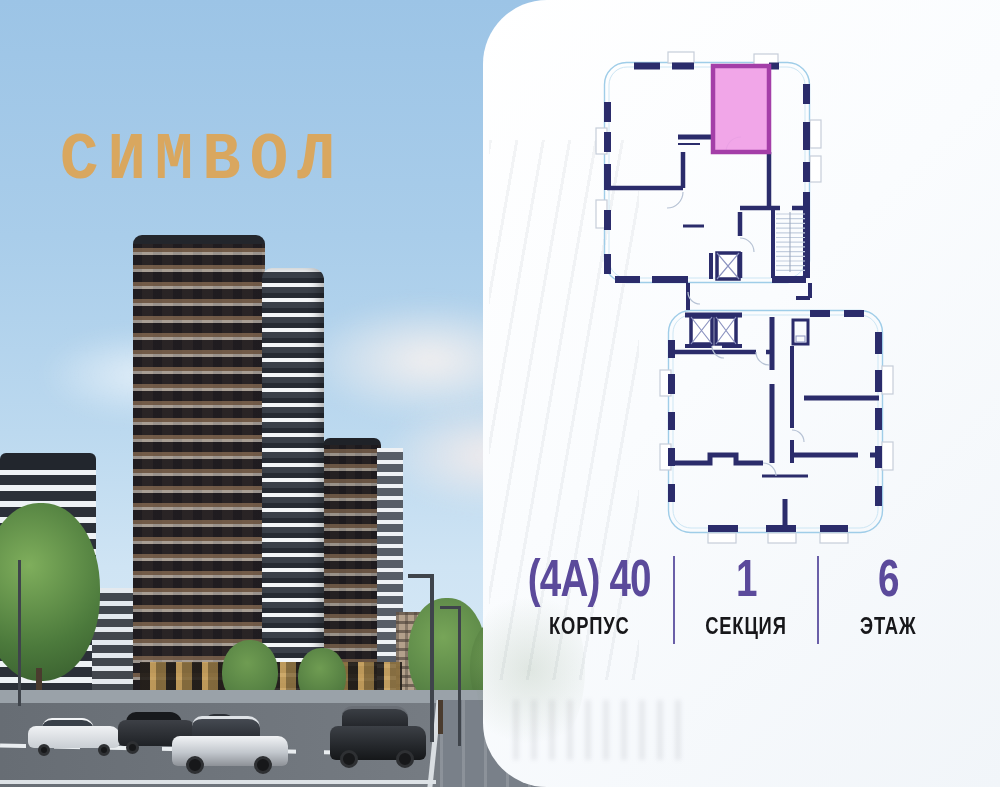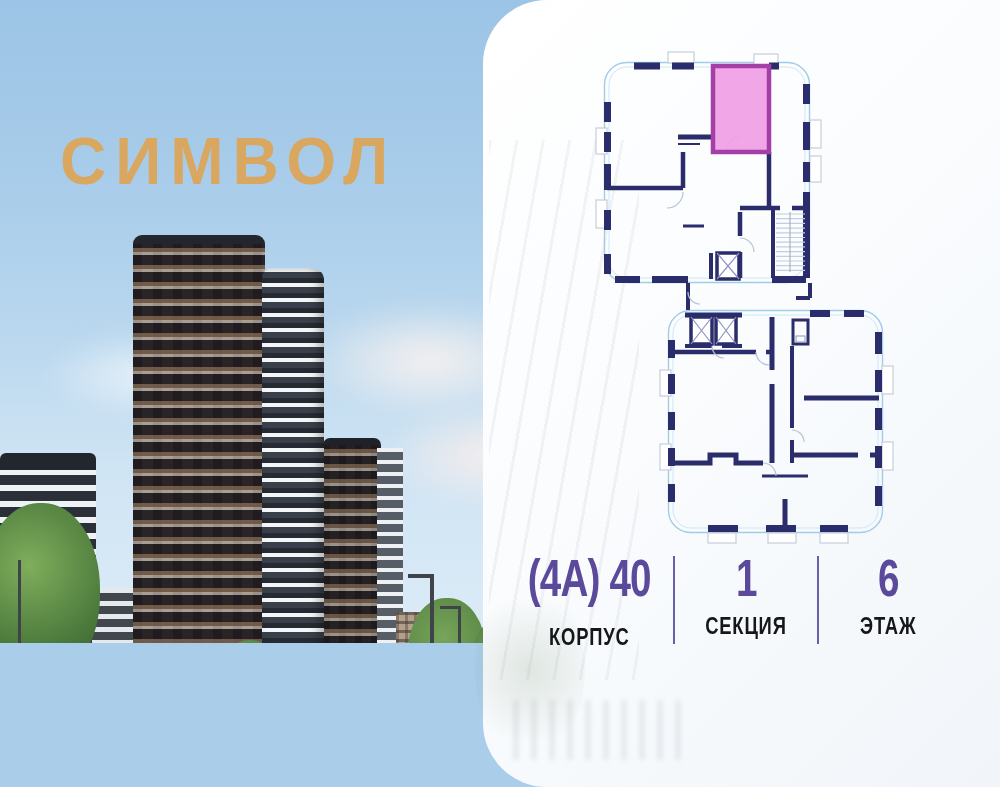--- a/index.html
+++ b/index.html
@@ -1,21 +1,21 @@
 <!DOCTYPE html>
 <html><head>
 <meta charset="utf-8">
 <style>
   html,body{margin:0;padding:0;}
   body{font-family:"Liberation Sans",sans-serif;}
   .canvas{position:relative;width:1000px;height:787px;overflow:hidden;background:#aacdea;}
 
   
-  .scene{position:absolute;left:0;top:0;width:600px;height:643px;overflow:hidden;
-         background:linear-gradient(180deg,#9cc4e6 0%,#a9cdea 30%,#bcd9ef 55%,#cfe4f4 72%,#dcecf7 100%);}
+  .scene{position:absolute;left:0;top:0;width:600px;height:787px;overflow:hidden;
+         background:linear-gradient(180deg,#9cc4e6 0%,#a9cdea 30%,#bcd9ef 55%,#cfe4f4 72%,#dcecf7 100%);font-family:Liberation Mono, monospace;}
   .cloud{position:absolute;border-radius:50%;filter:blur(10px);}
   .cloud.c1{left:300px;top:300px;width:260px;height:120px;background:radial-gradient(ellipse,rgba(255,245,240,.85),rgba(255,255,255,0) 70%);}
   .cloud.c2{left:380px;top:400px;width:220px;height:110px;background:radial-gradient(ellipse,rgba(255,240,235,.8),rgba(255,255,255,0) 70%);}
   .cloud.c3{left:40px;top:330px;width:200px;height:90px;background:radial-gradient(ellipse,rgba(255,255,255,.6),rgba(255,255,255,0) 70%);}
 
   .bldg{position:absolute;}
   .bldg-left-a{left:0;top:453px;width:96px;height:252px;background-color:#dfe5ea;
     background-image:linear-gradient(#22262d 0 17px,rgba(0,0,0,0) 17px),
       repeating-linear-gradient(180deg,#eef2f5 0 6px,#2b3038 6px 16px),
       repeating-linear-gradient(90deg,rgba(255,255,255,.8) 0 4px,rgba(0,0,0,0) 4px 17px);
@@ -107,21 +107,21 @@
 
   .plan{position:absolute;left:77px;top:40px;}
 
   
   .info-row{position:absolute;left:22px;top:552px;width:452px;display:flex;align-items:stretch;}
   .info-item{display:flex;flex-direction:column;align-items:center;justify-content:flex-start;}
   .info-item .value{color:#5B4A9B;font-size:46px;font-weight:700;letter-spacing:-1px;line-height:1.0;
       transform:scale(.84,1.12);transform-origin:center top;white-space:nowrap;}
   .info-item .label{color:#17171a;font-size:23px;font-weight:700;letter-spacing:1px;margin-top:14px;
       transform:scale(.8,1.05);transform-origin:center top;white-space:nowrap;}
-  .i1{width:168px;gap:11px;} .i2{width:142px;} .i3{width:138px;}
+  .i1{width:168px;} .i2{width:142px;} .i3{width:138px;}
   .divider{width:2px;height:88px;background:#6A5FA8;margin-top:4px;}
 </style>
 </head>
 <body>
 
 <div class="canvas">
 
   <div class="scene">
     <div class="cloud c1"></div>
     <div class="cloud c2"></div>

